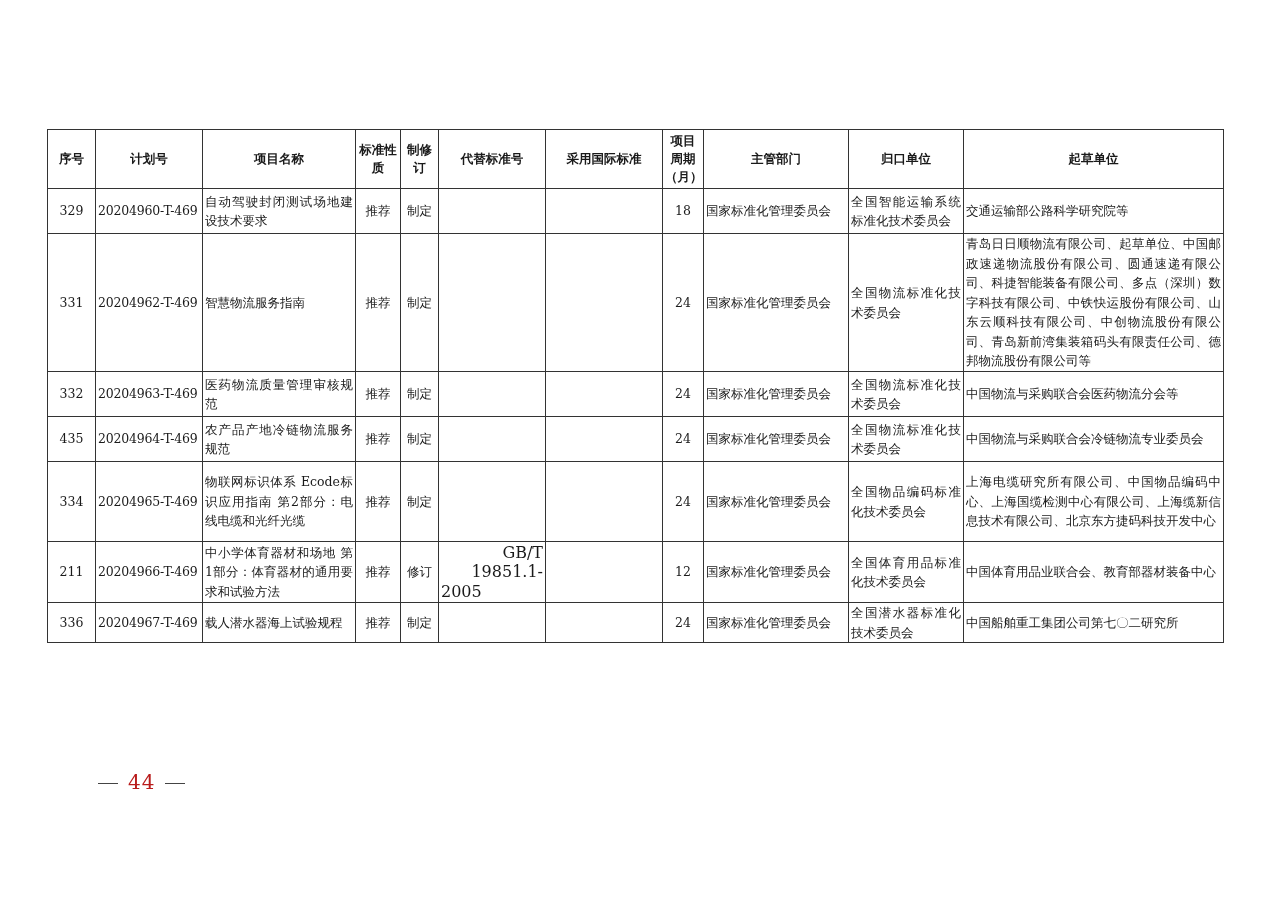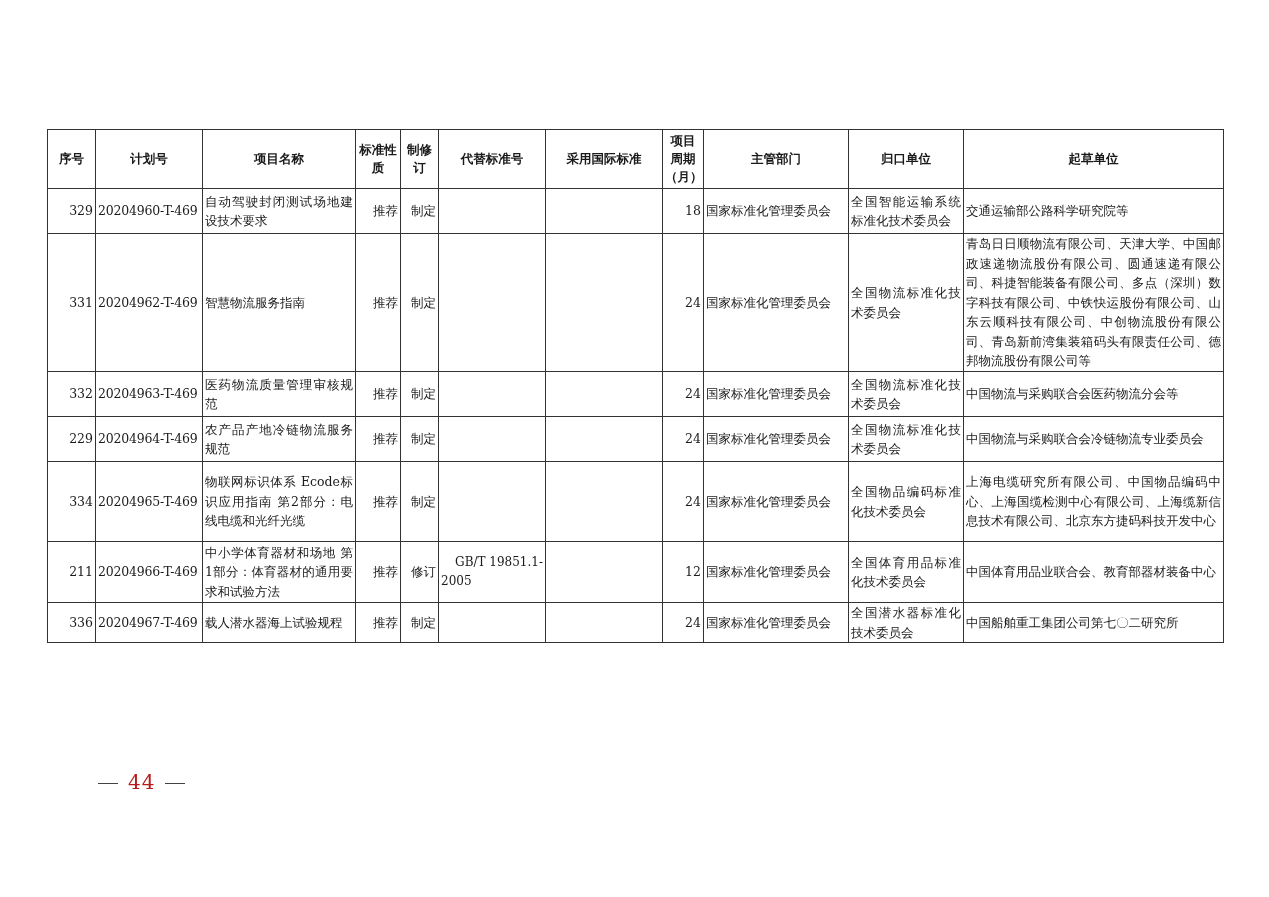--- a/index.html
+++ b/index.html
@@ -38,21 +38,21 @@
       overflow: hidden;
     }
     table.std th {
       font-family: "DejaVu Sans", "Liberation Sans", sans-serif;
       font-weight: bold;
       font-size: 12.5px;
       text-align: center;
       line-height: 18px;
       height: 58px;
     }
-    td.c { text-align: right; }
+    td.c { text-align: center; }
     td.l { text-align: right; text-align-last: left; }
     td.j { text-align: justify; }
     .num { font-size: 12.5px; }
     .code { font-size: 12px; letter-spacing: -0.2px; white-space: nowrap; }
     .page-number {
       position: absolute;
       left: 88px;
       top: 770px;
       font-size: 20px;
       color: #b91c1c;
@@ -123,39 +123,39 @@
         <td class="c num">331</td>
         <td class="l code">20204962-T-469</td>
         <td class="j">智慧物流服务指南</td>
         <td class="c">推荐</td>
         <td class="c">制定</td>
         <td class="l"></td>
         <td class="l"></td>
         <td class="c num">24</td>
         <td class="l">国家标准化管理委员会</td>
         <td class="j">全国物流标准化技术委员会</td>
-        <td class="j">青岛日日顺物流有限公司、天津大学、中国邮政速递物流股份有限公司、圆通速递有限公司、科捷智能装备有限公司、多点（深圳）数字科技有限公司、中铁快运股份有限公司、山东云顺科技有限公司、中创物流股份有限公司、青岛新前湾集装箱码头有限责任公司、德邦物流股份有限公司等</td>
+        <td class="j">青岛日日顺物流有限公司、起草单位、中国邮政速递物流股份有限公司、圆通速递有限公司、科捷智能装备有限公司、多点（深圳）数字科技有限公司、中铁快运股份有限公司、山东云顺科技有限公司、中创物流股份有限公司、青岛新前湾集装箱码头有限责任公司、德邦物流股份有限公司等</td>
       </tr>
 
       <tr style="height:45px">
         <td class="c num">332</td>
         <td class="l code">20204963-T-469</td>
         <td class="j">医药物流质量管理审核规范</td>
         <td class="c">推荐</td>
         <td class="c">制定</td>
         <td class="l"></td>
         <td class="l"></td>
         <td class="c num">24</td>
         <td class="l">国家标准化管理委员会</td>
         <td class="j">全国物流标准化技术委员会</td>
         <td class="j">中国物流与采购联合会医药物流分会等</td>
       </tr>
 
       <tr style="height:45px">
-        <td class="c num">229</td>
+        <td class="c num">435</td>
         <td class="l code">20204964-T-469</td>
         <td class="j">农产品产地冷链物流服务规范</td>
         <td class="c">推荐</td>
         <td class="c">制定</td>
         <td class="l"></td>
         <td class="l"></td>
         <td class="c num">24</td>
         <td class="l">国家标准化管理委员会</td>
         <td class="j">全国物流标准化技术委员会</td>
         <td class="j">中国物流与采购联合会冷链物流专业委员会</td>
@@ -174,21 +174,21 @@
         <td class="j">全国物品编码标准化技术委员会</td>
         <td class="j">上海电缆研究所有限公司、中国物品编码中心、上海国缆检测中心有限公司、上海缆新信息技术有限公司、北京东方捷码科技开发中心</td>
       </tr>
 
       <tr style="height:61px">
         <td class="c num">211</td>
         <td class="l code">20204966-T-469</td>
         <td class="j">中小学体育器材和场地 第1部分：体育器材的通用要求和试验方法</td>
         <td class="c">推荐</td>
         <td class="c">修订</td>
-        <td class="l" style="font-size:12px;">GB/T 19851.1-2005</td>
+        <td class="l" style="font-size:16px;">GB/T 19851.1-2005</td>
         <td class="l"></td>
         <td class="c num">12</td>
         <td class="l">国家标准化管理委员会</td>
         <td class="j">全国体育用品标准化技术委员会</td>
         <td class="j">中国体育用品业联合会、教育部器材装备中心</td>
       </tr>
 
       <tr style="height:35px">
         <td class="c num">336</td>
         <td class="l code">20204967-T-469</td>

